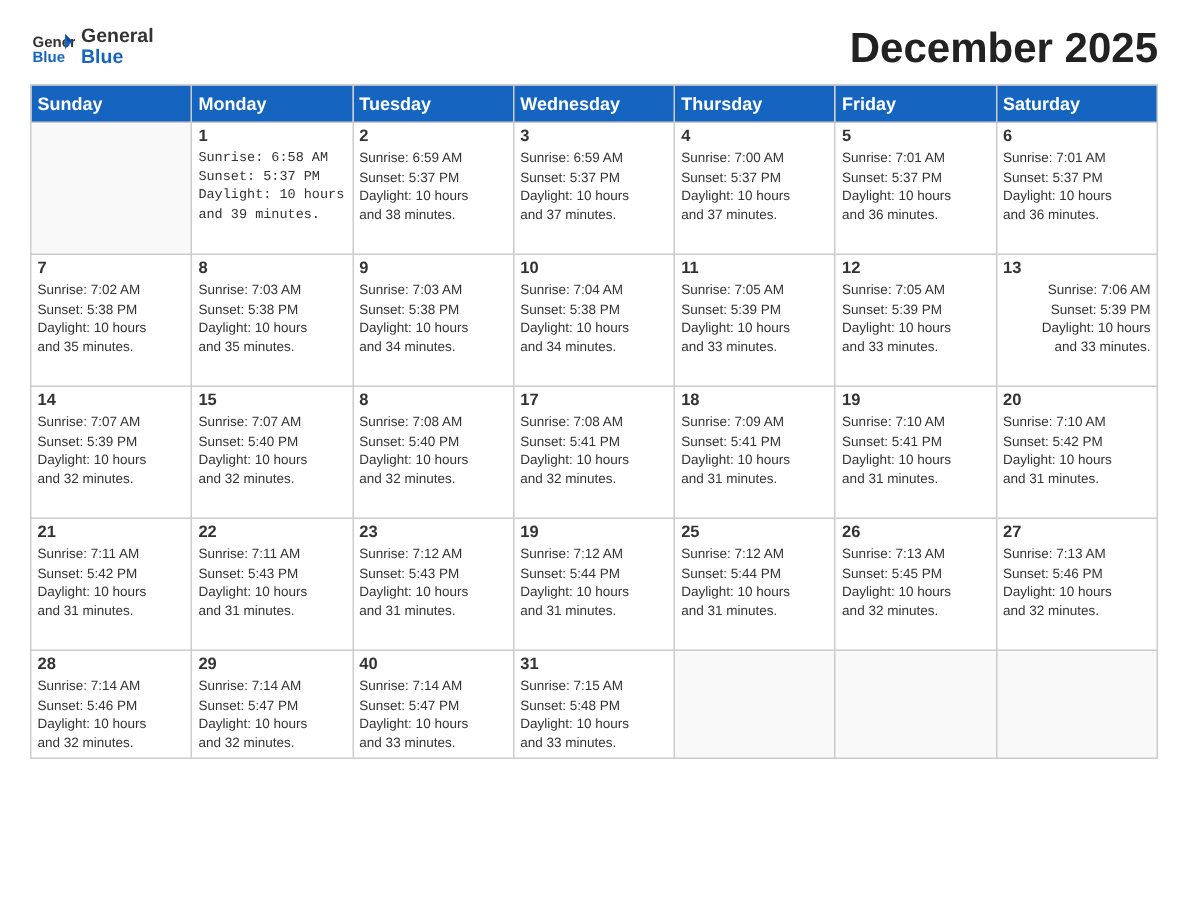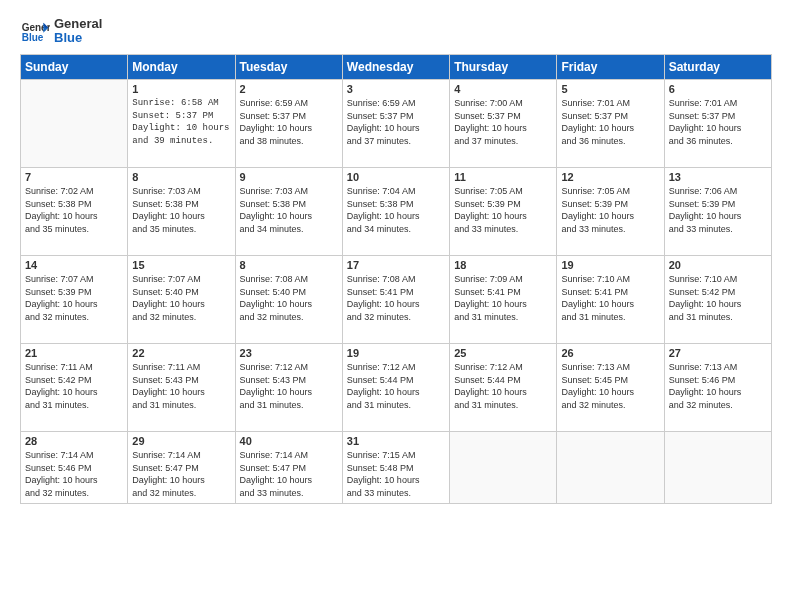--- a/index.html
+++ b/index.html
@@ -102,20 +102,21 @@
         <text x="2" y="30" font-size="12" font-weight="bold" fill="#1565c0">Blue</text>
         <path d="M28 8 L34 14 L28 20 Z" fill="#1565c0"></path>
         <path d="M28 8 L34 14 L30 14 Z" fill="#0d47a1"></path>
       </svg>
       <div class="logo-text">
         <span class="logo-general">General</span>
         <span class="logo-blue">Blue</span>
       </div>
     </div>
     <div class="title-block">
+      <div class="month-title">December 2025</div>
     </div>
   </div>
 
   <table class="calendar">
     <thead>
       <tr>
       <th>Sunday</th>
           <th>Monday</th>
           <th>Tuesday</th>
           <th>Wednesday</th>
@@ -208,21 +209,21 @@
           </td>
           <td>
             <span class="day-num">12</span>
             <div class="day-info" style="white-space: pre-line;">Sunrise: 7:05 AM
 Sunset: 5:39 PM
 Daylight: 10 hours
 and 33 minutes.</div>
           </td>
           <td>
             <span class="day-num">13</span>
-            <div class="day-info" style="white-space: pre-line;">Sunrise: 7:06 AM
+            <div class="day-info" style="white-space: pre-line; text-align: right;">Sunrise: 7:06 AM
 Sunset: 5:39 PM
 Daylight: 10 hours
 and 33 minutes.</div>
           </td>
         </tr>
         <tr>
           <td>
             <span class="day-num">14</span>
             <div class="day-info" style="white-space: pre-line;">Sunrise: 7:07 AM
 Sunset: 5:39 PM

